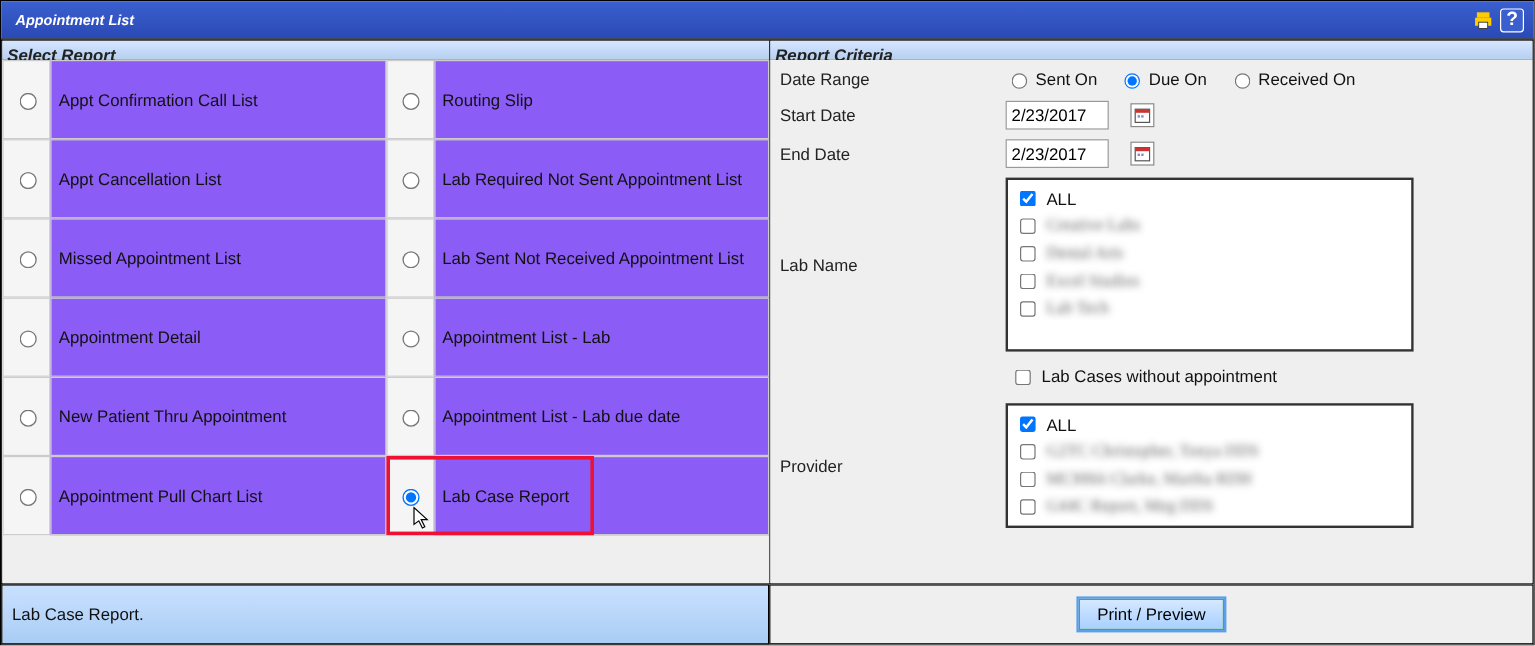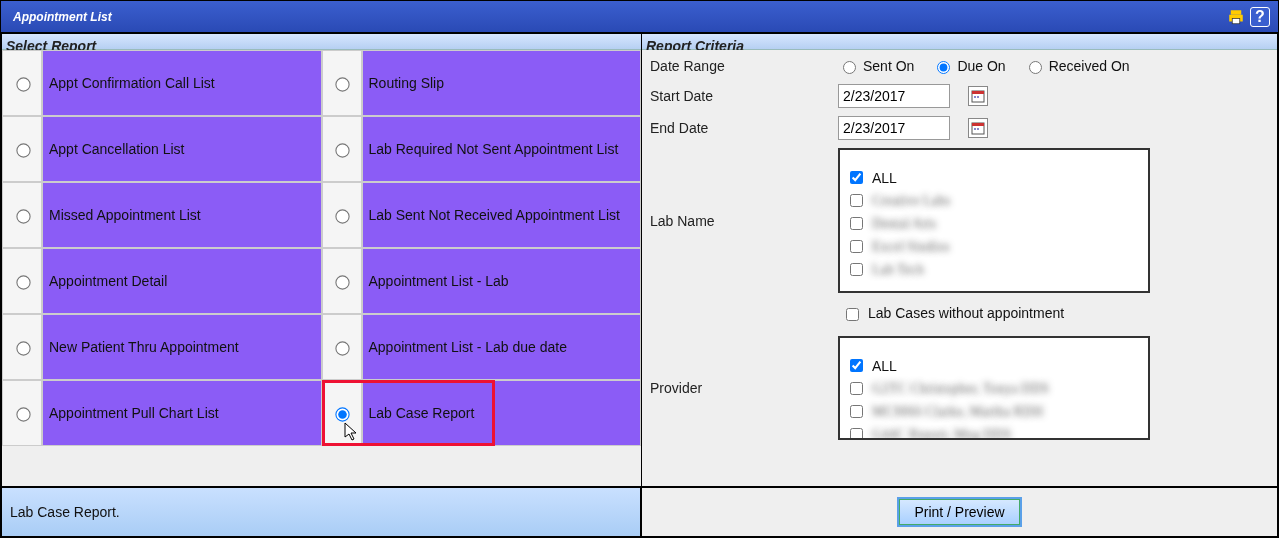--- a/index.html
+++ b/index.html
@@ -119,42 +119,42 @@
     color: #222;
   }
   .cfield {
     display: flex;
     align-items: center;
     gap: 18px;
     padding: 2px 0;
   }
   .cfield label { display: flex; align-items: center; gap: 4px; }
   .date-input {
-    width: 112px;
+    width: 86px;
     height: 24px;
     border: 1px solid #999;
     padding: 2px 4px;
     font-size: 14px;
   }
   .cal-btn {
     width: 20px; height: 20px;
     border: 1px solid #888;
     background: #fff;
     display: inline-flex;
     align-items: center; justify-content: center;
     font-size: 12px;
     cursor: pointer;
   }
   .listbox {
-    width: 312px;
+    width: 340px;
     height: 145px;
     border: 2px solid #333;
     background: #fff;
     overflow-y: scroll;
-    padding: 16px 6px;
+    padding: 4px 6px;
   }
   .listbox.short { height: 104px; }
   .listbox .item {
     display: flex; align-items: center; gap: 6px;
     padding: 2px 0;
     font-size: 14px;
   }
   .listbox .item.blur span.lbl {
     color: transparent;
     text-shadow: 0 0 6px rgba(80,80,80,0.9);

